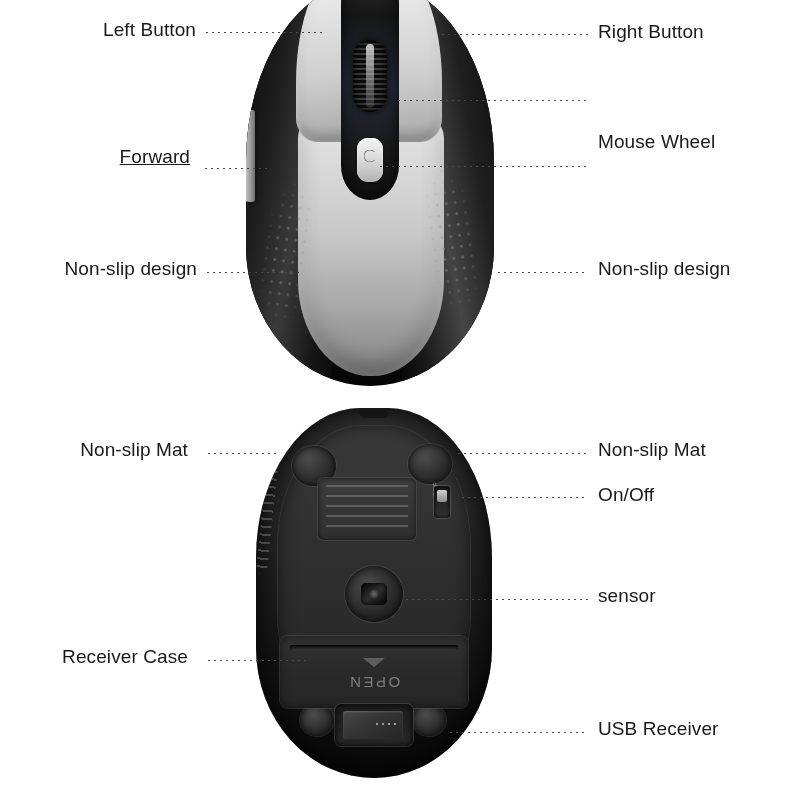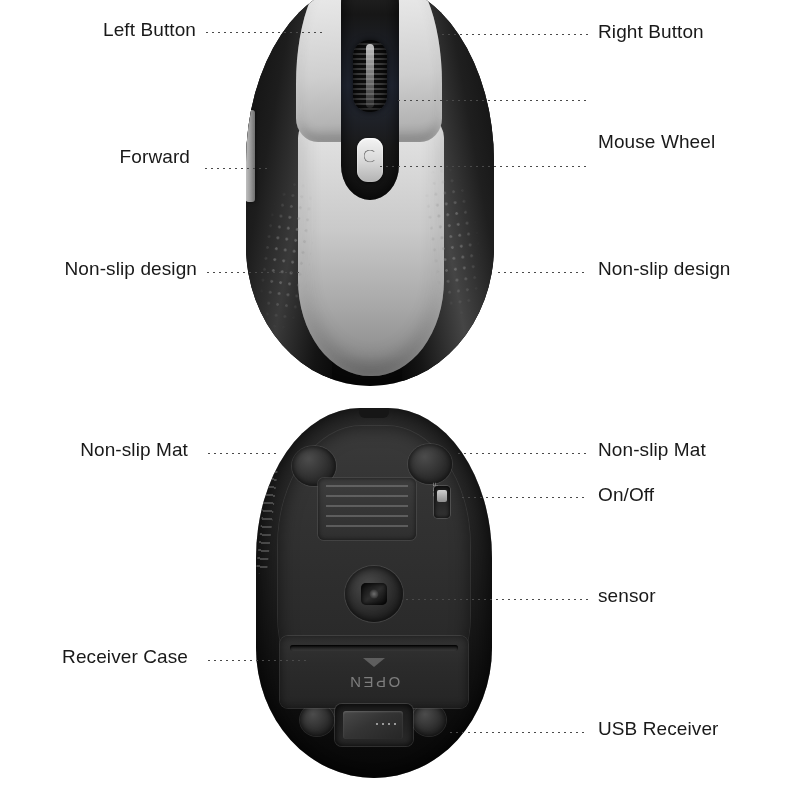--- a/index.html
+++ b/index.html
@@ -325,21 +325,21 @@
 
       <div class="mb-usb">
         <div class="mb-usb-dongle"></div>
       </div>
     </div>
   </div>
 
   <div class="label left" style="left:0;top:14px;width:196px;">Left Button</div>
   <div class="leader" style="left:204px;top:31px;width:120px;"></div>
 
-  <div class="label left" style="left:0;top:141px;width:190px;">Forward</div>
+  <div class="label left" style="left:0;top:141px;width:190px;text-decoration:underline;">Forward</div>
   <div class="leader" style="left:203px;top:167px;width:64px;"></div>
 
   <div class="label left" style="left:0;top:253px;width:197px;">Non-slip design</div>
   <div class="leader" style="left:205px;top:271px;width:96px;"></div>
 
   <div class="label right" style="left:598px;top:16px;">Right Button</div>
   <div class="leader" style="left:440px;top:33px;width:148px;"></div>
 
   <div class="label right" style="left:598px;top:82px;margin-top:44px;">Mouse Wheel</div>
   <div class="leader" style="left:396px;top:99px;width:192px;"></div>

